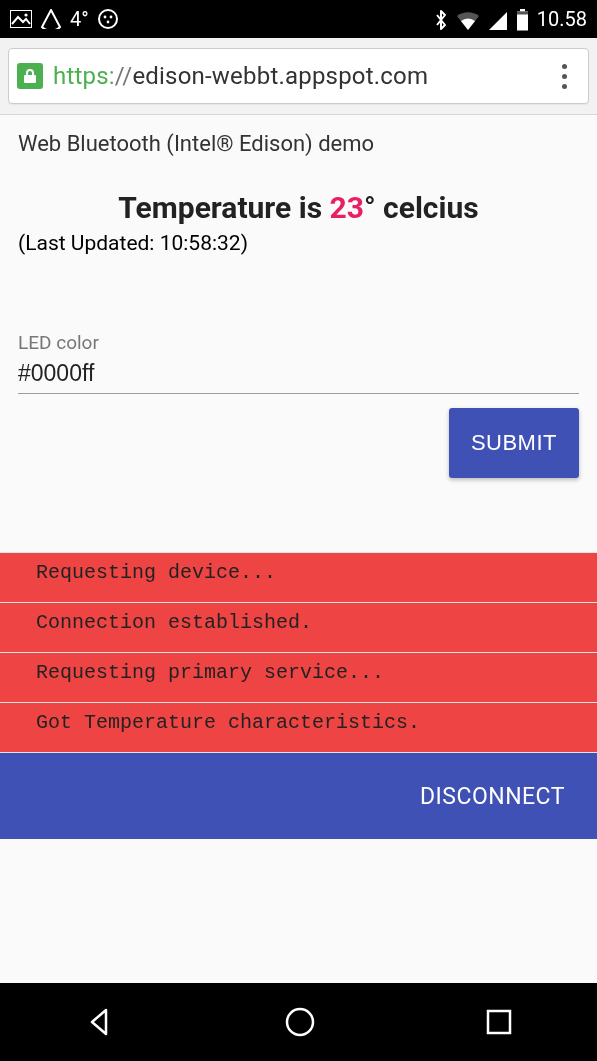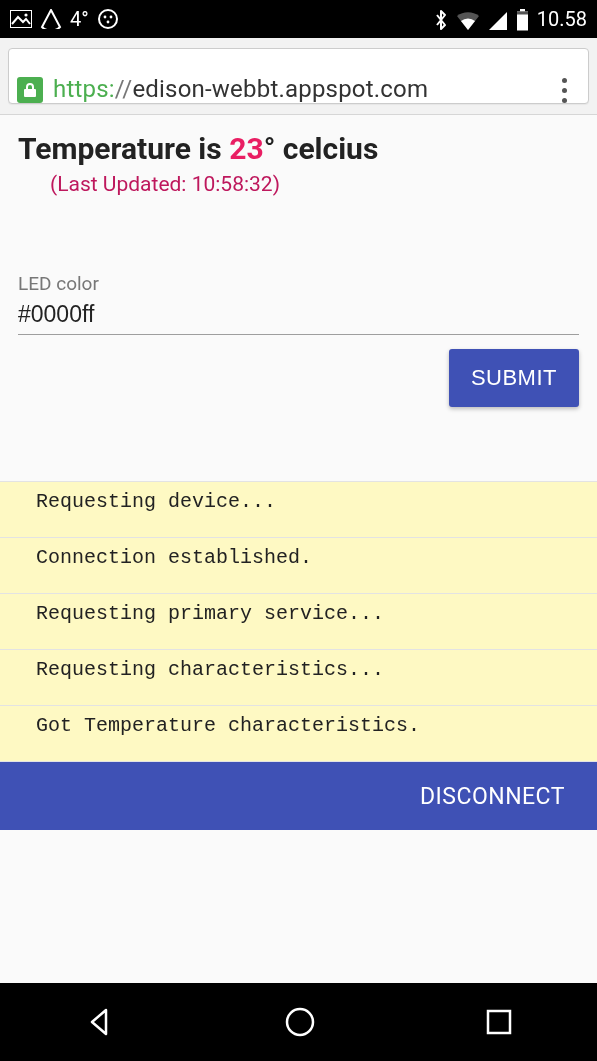--- a/index.html
+++ b/index.html
@@ -7,47 +7,47 @@
     body { display: flex; flex-direction: column; background: #fafafa; }
 
     
     .status-bar { background: #000; color: #fff; height: 38px; display: flex; align-items: center; padding: 0 10px; font-size: 20px; }
     .status-left { display: flex; align-items: center; gap: 8px; }
     .status-right { margin-left: auto; display: flex; align-items: flex-end; gap: 8px; }
     .status-bar svg { display: block; }
 
     
     .url-wrap { background: #f2f2f2; padding: 10px 8px 10px 8px; border-bottom: 1px solid #d6d6d6; }
-    .url-bar { background: #fff; border: 1px solid #ccc; border-radius: 4px; height: 56px; display: flex; align-items: flex-end; padding: 0 8px; box-shadow: 0 1px 1px rgba(0,0,0,.05); }
+    .url-bar { background: #fff; border: 1px solid #ccc; border-radius: 4px; height: 56px; display: flex; align-items: center; padding: 0 8px; box-shadow: 0 1px 1px rgba(0,0,0,.05); }
     .lock-badge { width: 26px; height: 26px; background: #4caf50; border-radius: 3px; display: flex; align-items: center; justify-content: center; margin-right: 10px; }
     .url-text { font-size: 24px; letter-spacing: .2px; white-space: nowrap; overflow: hidden; }
     .url-scheme { color: #4caf50; }
     .url-sep { color: #777; }
     .url-host { color: #333; }
     .menu-dots { margin-left: auto; width: 32px; display: flex; flex-direction: column; align-items: center; gap: 5px; cursor: pointer; }
     .menu-dots span { width: 5px; height: 5px; background: #555; border-radius: 50%; }
 
     
     .page { flex: 1; display: flex; flex-direction: column; background: #fafafa; overflow: hidden; }
     .content { padding: 16px 18px 0 18px; }
     .demo-title { font-size: 22px; color: #333; margin-bottom: 34px; font-weight: 400; }
-    .temp-line { font-size: 30px; font-weight: 700; color: #222; }
+    .temp-line { font-size: 30px; font-weight: 700; color: #222; text-align: center; }
     .temp-val { color: #e91e63; }
-    .updated { color: #be185d; font-size: 21px; margin-top: 6px; margin-left: 32px; }
+    .updated { color: #000000; font-size: 21px; margin-top: 6px; }
 
     .field-block { margin-top: 76px; }
     .field-label { color: #777; font-size: 19px; margin-bottom: 4px; }
     .field-input { width: 100%; border: none; border-bottom: 1px solid #9e9e9e; background: transparent; font-size: 23px; padding: 2px 0 6px 0; outline: none; color: #222; }
     .btn-row { display: flex; justify-content: flex-end; margin-top: 14px; }
-    .submit-btn { background: #3f51b5; color: #fff; border: none; font-size: 22px; padding: 16px 22px; border-radius: 3px; box-shadow: 0 2px 4px rgba(0,0,0,.25); cursor: pointer; letter-spacing: .5px; }
+    .submit-btn { background: #3f51b5; color: #fff; border: none; font-size: 22px; padding: 22px 22px; border-radius: 3px; box-shadow: 0 2px 4px rgba(0,0,0,.25); cursor: pointer; letter-spacing: .5px; }
 
     .log-list { margin-top: 74px; border-top: 1px solid #e3e3e3; }
-    .log-item { font-family: "Courier New", monospace; font-size: 20px; color: #222; padding: 8px 8px 24px 36px; border-bottom: 1px solid #e3e3e3; background: #fef9c3; }
+    .log-item { font-family: "Courier New", monospace; font-size: 20px; color: #222; padding: 8px 8px 18px 36px; border-bottom: 1px solid #e3e3e3; background: #ef4444; }
 
-    .bottom-bar { background: #3f51b5; color: #fff; height: 68px; display: flex; align-items: center; justify-content: flex-end; padding: 0 32px; }
+    .bottom-bar { background: #3f51b5; color: #fff; height: 86px; display: flex; align-items: center; justify-content: flex-end; padding: 0 32px; }
     .disconnect { font-size: 23px; letter-spacing: .5px; cursor: pointer; }
 
     
     .nav-bar { background: #000; height: 78px; display: flex; align-items: center; justify-content: space-around; }
     .nav-bar svg { display: block; }
   </style>
 </head>
 <body>
 
 <div class="status-bar">
@@ -116,20 +116,21 @@
     <div class="menu-dots">
       <span></span>
         <span></span>
         <span></span>
     </div>
   </div>
 </div>
 
 <div class="page">
   <div class="content">
+    <div class="demo-title">Web Bluetooth (Intel® Edison) demo</div>
 
     <div class="temp-line">
       <span>Temperature is </span><span class="temp-val">23</span><span>° celcius</span>
     </div>
     <div class="updated">
       <span>(Last Updated: </span><span>10:58:32</span><span>)</span>
     </div>
 
     <div class="field-block">
       <div class="field-label">LED color</div>
@@ -137,21 +138,20 @@
       <div class="btn-row">
         <button class="submit-btn">SUBMIT</button>
       </div>
     </div>
   </div>
 
   <div class="log-list">
     <div class="log-item">Requesting device...</div>
     <div class="log-item">Connection established.</div>
     <div class="log-item">Requesting primary service...</div>
-    <div class="log-item">Requesting characteristics...</div>
     <div class="log-item">Got Temperature characteristics.</div>
   </div>
 
   <div class="bottom-bar">
     <span class="disconnect">DISCONNECT</span>
   </div>
 </div>
 
 <div class="nav-bar">
   <span>

